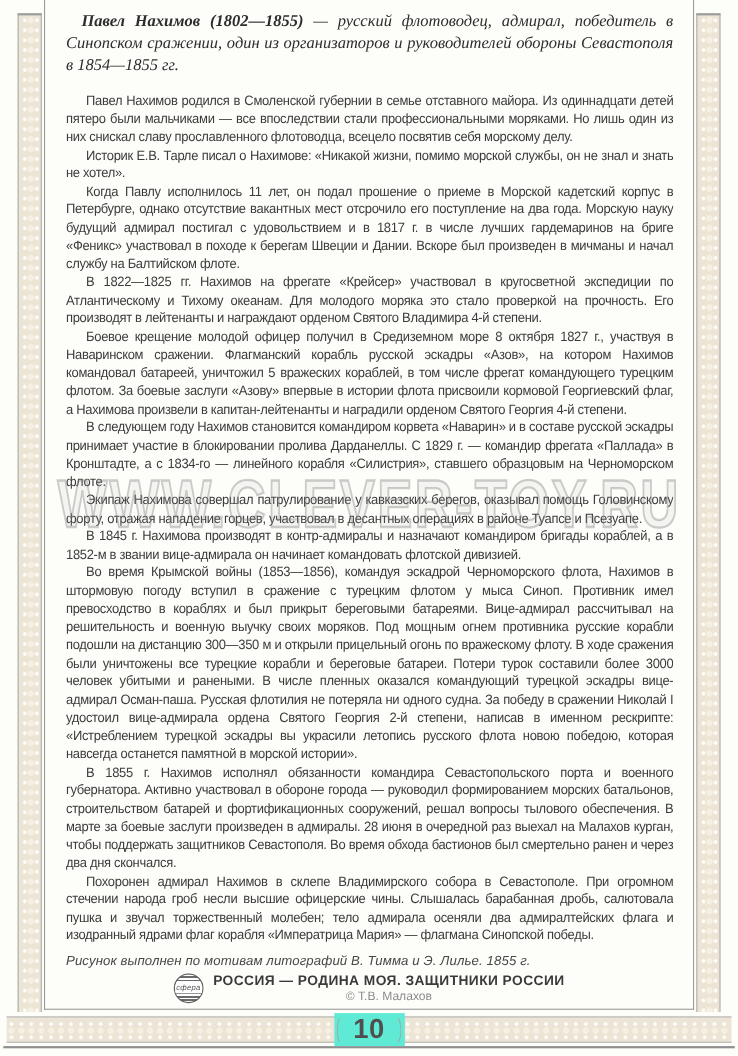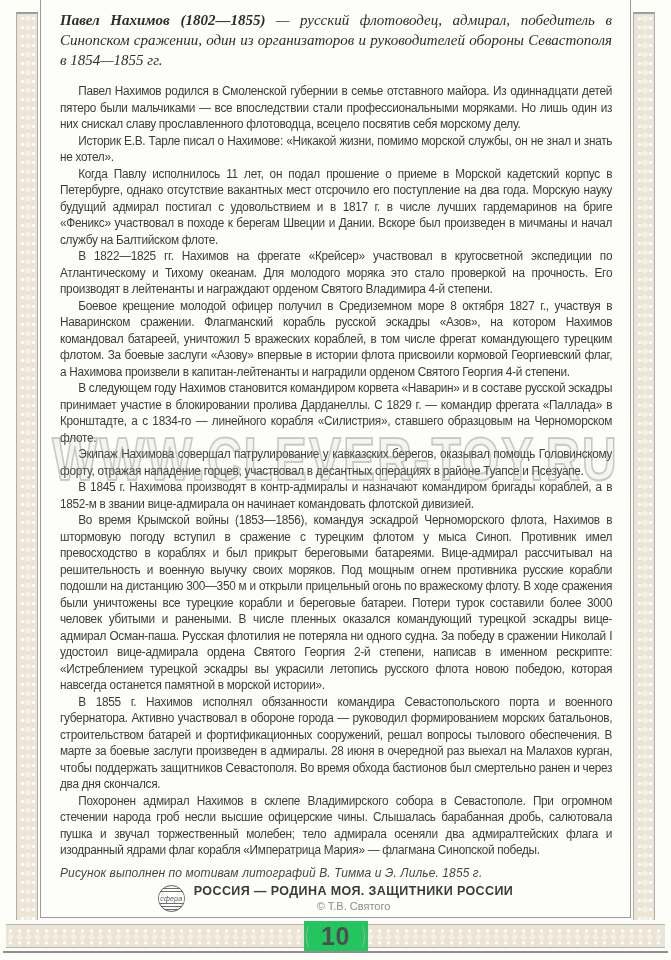--- a/index.html
+++ b/index.html
@@ -33,21 +33,21 @@
   }
   .outer-bottom-line { position:absolute; left:3px; right:3px; bottom:7px; height:2px; background:#8f8f8f; }
   .inner-frame {
     position:absolute; left:40px; right:40px; top:0; bottom:42px;
     border:1px solid #9b9b9b; border-top:none; pointer-events:none;
   }
 
   
   .page-num-gap {
     position:absolute; left:50%; transform:translateX(-50%); bottom:9px;
-    width:64px; height:30px; background:#22c55e;
+    width:64px; height:30px; background:#5eead4;
     display:flex; align-items:center; justify-content:center; gap:4px;
   }
   .gap-curve { width:11px; height:27px; border:1.5px solid transparent; border-radius:50%; flex:0 0 auto; }
   .gap-curve.l { border-left-color:#a8a8a8; }
   .gap-curve.r { border-right-color:#a8a8a8; }
   .page-num {
     font-size:25px; font-weight:bold; color:#4f4f4f; letter-spacing:0.5px;
     font-family:"Liberation Sans", sans-serif;
   }
 
@@ -65,21 +65,21 @@
   
   .content {
     position:absolute; top:10px; left:60px; right:59px; bottom:100px;
     overflow:hidden; z-index:2;
   }
   .lead {
     font-family:"Liberation Serif", serif;
     font-style:italic; font-size:15px; line-height:20px;
     color:#2d2d2d; text-align:justify; margin-bottom:13px;
   }
-  .lead b { font-weight:bold; }
+  .lead b { font-weight:bold;margin-left:14px; }
   .paras { transform:scaleX(0.96); transform-origin:left top; width:104.2%; }
   .paras p {
     font-size:12.3px; line-height:16.5px; letter-spacing:-0.3px;
     color:#3c3c3c; text-align:justify; text-indent:19px; margin:0;
   }
   .caption {
     position:absolute; left:60px; right:73px; bottom:80px;
     font-style:italic; font-size:12px; color:#474747; letter-spacing:0.1px; z-index:2;
   }
 
@@ -142,17 +142,17 @@
   </div>
 
   <p class="caption">Рисунок выполнен по мотивам литографий В. Тимма и Э. Лилье. 1855 г.</p>
 
   <div class="footer">
     <div class="logo">
       <div class="logo-band">сфера</div>
     </div>
     <div class="footer-col">
       <div class="series">РОССИЯ — РОДИНА МОЯ. ЗАЩИТНИКИ РОССИИ</div>
-      <div class="copyright">© Т.В. Святого</div>
+      <div class="copyright">© Т.В. Малахов</div>
     </div>
   </div>
 
 </div>
 
 </body></html>

